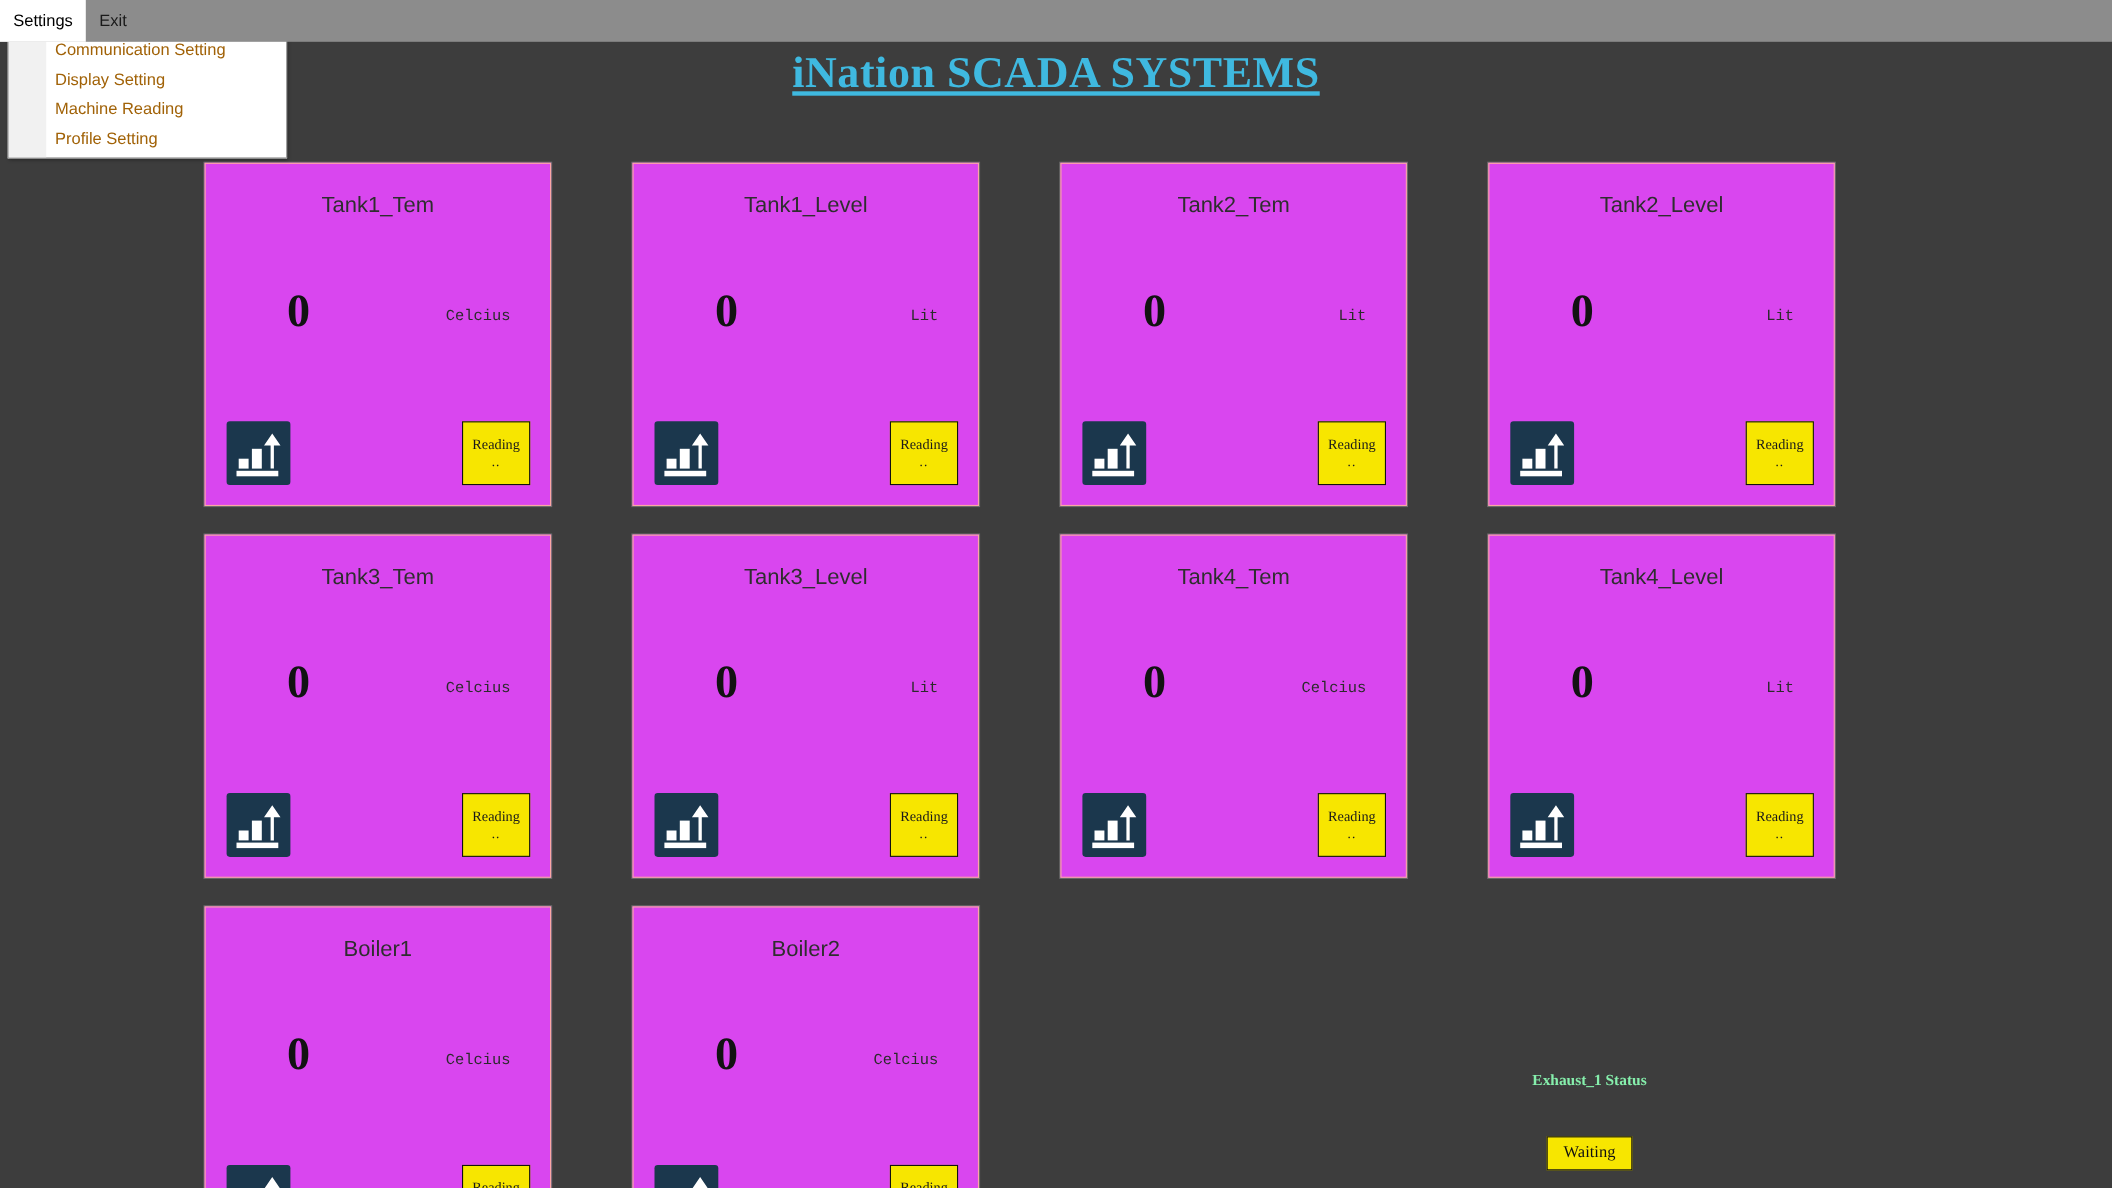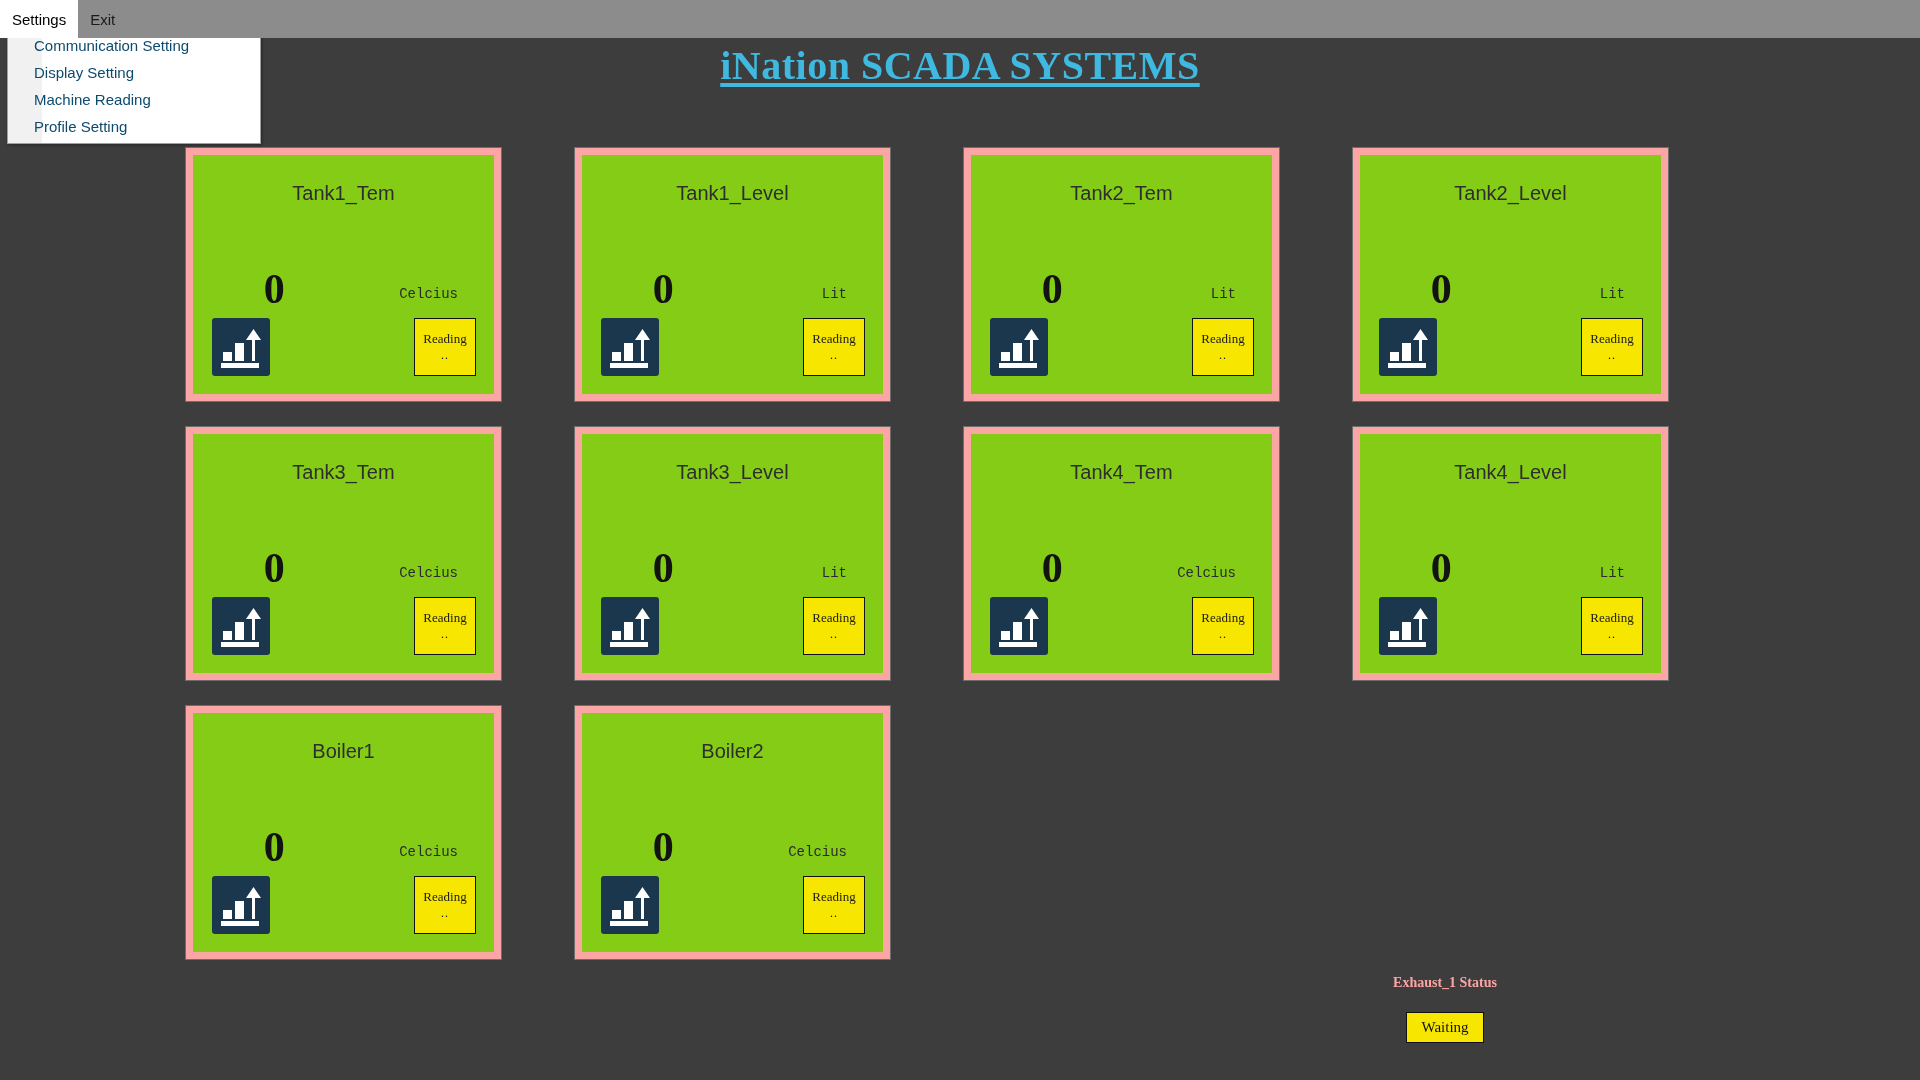--- a/index.html
+++ b/index.html
@@ -59,23 +59,23 @@
     position: absolute;
     top: 0; left: 0;
     width: 34px;
     height: 100%;
     background: #f1f1f1;
   }
   .dropdown-item {
     position: relative;
     height: 27px;
     line-height: 27px;
-    padding-left: 26px;
+    padding-left: 42px;
     font-size: 15px;
-    color: #0c4a6e;
+    color: #a16207;
     cursor: default;
     white-space: nowrap;
   }
 
   
   .page-title {
     position: absolute;
     top: 42px;
     left: 0;
     width: 1920px;
@@ -98,23 +98,23 @@
     width: 1520px;
     display: grid;
     grid-template-columns: repeat(4, 315px);
     grid-column-gap: 74px;
     grid-row-gap: 26px;
   }
 
   .card {
     position: relative;
     width: 315px;
-    height: 253px;
-    background: #84cc16;
-    border: 7px solid #fca5a5;
+    height: 312px;
+    background: #d946ef;
+    border: 1px solid #fca5a5;
     box-shadow: 0 0 0 1px rgba(255,255,255,0.25);
   }
 
   .card-title {
     position: absolute;
     top: 27px;
     left: 0;
     width: 100%;
     text-align: center;
     font-size: 20px;
@@ -189,21 +189,22 @@
     left: 1300px;
     top: 975px;
     width: 290px;
     text-align: center;
     z-index: 6;
   }
   .exhaust-label {
     font-family: "Liberation Serif", serif;
     font-size: 14px;
     font-weight: bold;
-    color: #fca5a5;
+    color: #86efac;
+    margin-bottom: 21px;
   }
   .exhaust-btn {
     display: inline-block;
     min-width: 60px;
     padding: 6px 14px;
     background: #f7e600;
     border: 1px solid #111111;
     font-family: "Liberation Serif", serif;
     font-size: 15px;
     color: #111111;

